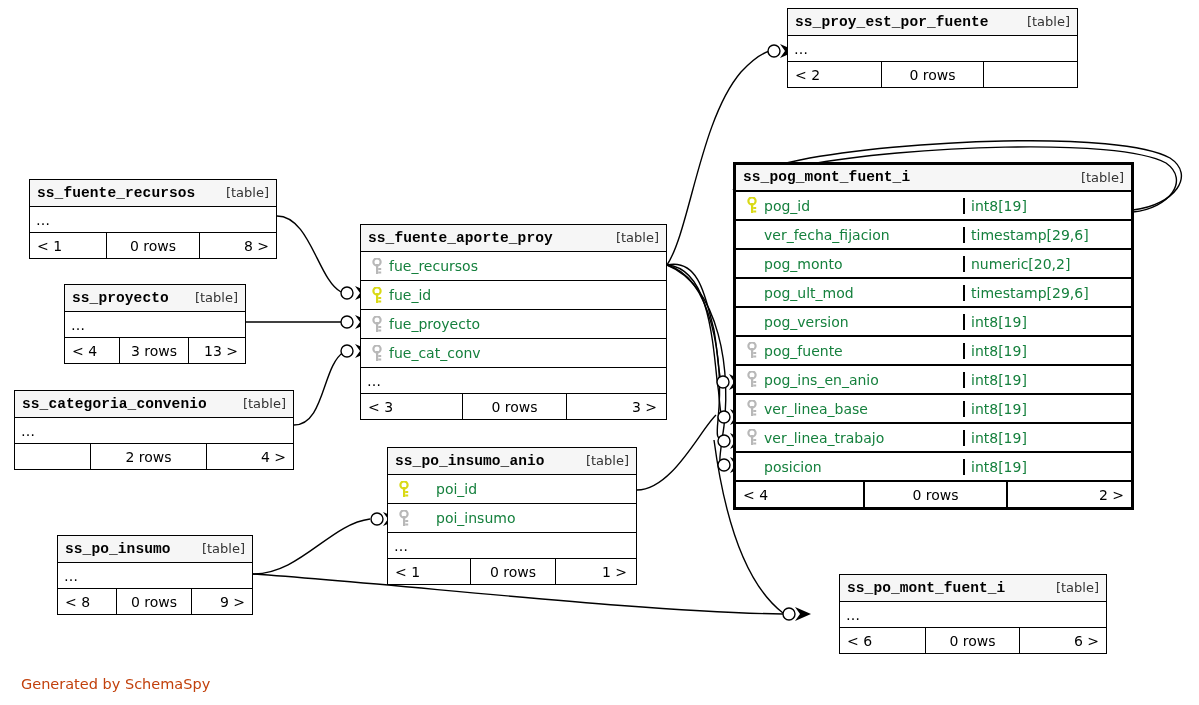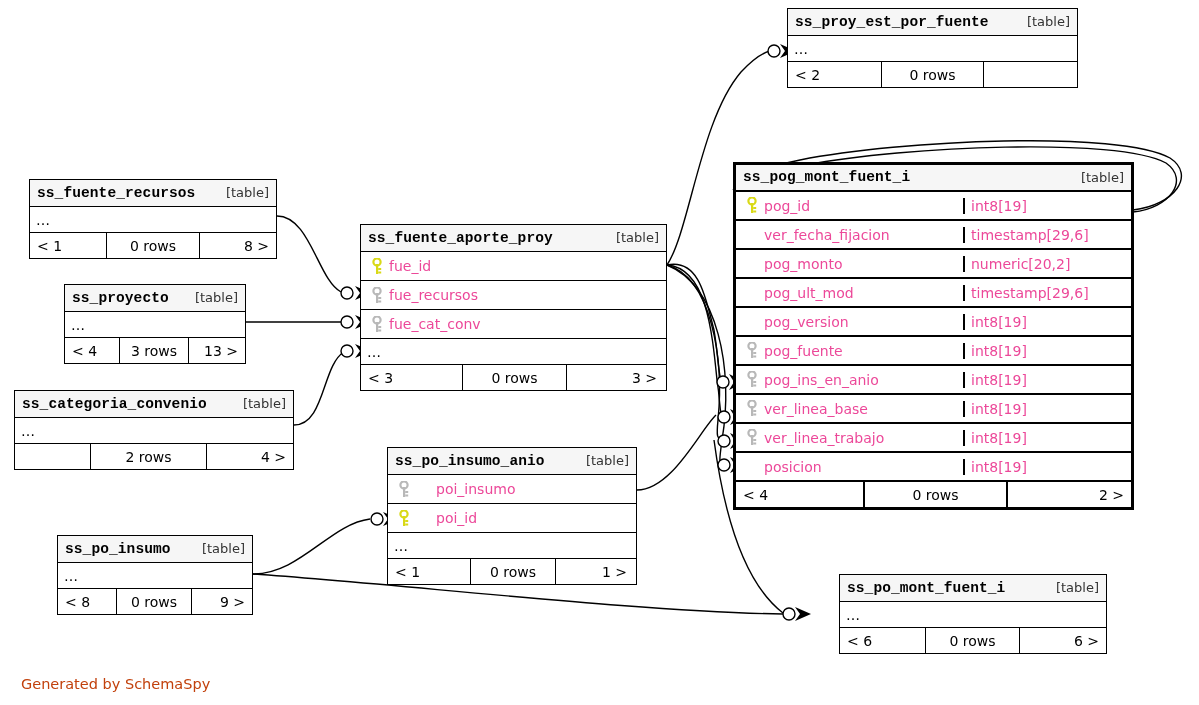--- a/index.html
+++ b/index.html
@@ -24,21 +24,21 @@
     display:flex;align-items:center;justify-content:space-between;
     background:#f6f6f6;border-bottom:1px solid #000000;
     padding:2px 7px 3px 7px;box-sizing:border-box;height:27px;
   }
   .thick > .tbl-title{border-bottom-width:2px;}
   .tbl-title .nm{font-weight:bold;font-size:14.5px;color:#000;letter-spacing:0.1px;font-family:Liberation Mono, monospace;}
   .tbl-title .tg{font-size:13px;color:#333;padding-left:14px;}
 
   .col-row{
     display:flex;align-items:center;border-bottom:1px solid #000000;
-    height:29px;box-sizing:border-box;font-size:14px;color:#ec4899;
+    height:29px;box-sizing:border-box;font-size:14px;color:#15803d;
   }
   .thick .col-row{border-bottom-width:2px;}
   .col-left{display:flex;align-items:center;flex:1 1 auto;padding-left:6px;box-sizing:border-box;min-width:0;}
   .col-right{
     border-left:1px solid #000;padding-left:6px;box-sizing:border-box;
     display:flex;align-items:center;font-size:14px;
   }
   .thick .col-right{border-left-width:2px;}
 
   .keyslot{width:20px;flex:0 0 20px;display:flex;align-items:center;justify-content:center;}
@@ -174,40 +174,53 @@
 
   <div class="table-box" style="left:360px;top:224px;width:307px;">
     <div class="tbl-title">
       <span class="nm">ss_fuente_aporte_proy</span>
       <span class="tg">[table]</span>
     </div>
     <div class="col-row">
       <div class="col-left">
         <span class="keyslot">
           <svg width="10" height="17" viewBox="0 0 10 17">
+              <circle cx="5" cy="4" r="3.6" fill="none" stroke="#b8b8b8" stroke-width="2.2"></circle>
+              <rect x="4" y="6" width="2.2" height="10" fill="#b8b8b8"></rect>
+              <rect x="6.2" y="10" width="3" height="2" fill="#b8b8b8"></rect>
+              <rect x="6.2" y="13.5" width="3" height="2" fill="#b8b8b8"></rect>
+            </svg>
+        </span>
+        <span class="colname">fue_recursos</span>
+      </div>
+    </div>
+    <div class="col-row">
+      <div class="col-left">
+        <span class="keyslot">
+          <svg width="10" height="17" viewBox="0 0 10 17">
               <circle cx="5" cy="4" r="3.6" fill="none" stroke="#d9d916" stroke-width="2.2"></circle>
               <rect x="4" y="6" width="2.2" height="10" fill="#d9d916"></rect>
               <rect x="6.2" y="10" width="3" height="2" fill="#d9d916"></rect>
               <rect x="6.2" y="13.5" width="3" height="2" fill="#d9d916"></rect>
             </svg>
         </span>
         <span class="colname">fue_id</span>
       </div>
     </div>
     <div class="col-row">
       <div class="col-left">
         <span class="keyslot">
           <svg width="10" height="17" viewBox="0 0 10 17">
               <circle cx="5" cy="4" r="3.6" fill="none" stroke="#b8b8b8" stroke-width="2.2"></circle>
               <rect x="4" y="6" width="2.2" height="10" fill="#b8b8b8"></rect>
               <rect x="6.2" y="10" width="3" height="2" fill="#b8b8b8"></rect>
               <rect x="6.2" y="13.5" width="3" height="2" fill="#b8b8b8"></rect>
             </svg>
         </span>
-        <span class="colname">fue_recursos</span>
+        <span class="colname">fue_proyecto</span>
       </div>
     </div>
     <div class="col-row">
       <div class="col-left">
         <span class="keyslot">
           <svg width="10" height="17" viewBox="0 0 10 17">
               <circle cx="5" cy="4" r="3.6" fill="none" stroke="#b8b8b8" stroke-width="2.2"></circle>
               <rect x="4" y="6" width="2.2" height="10" fill="#b8b8b8"></rect>
               <rect x="6.2" y="10" width="3" height="2" fill="#b8b8b8"></rect>
               <rect x="6.2" y="13.5" width="3" height="2" fill="#b8b8b8"></rect>
@@ -221,47 +234,47 @@
       <div class="foot-cell c1" style="width:101px;">&lt; 3</div>
       <div class="foot-cell c2" style="width:105px;">0 rows</div>
       <div class="foot-cell c3" style="width:97px;">3 &gt;</div>
     </div>
   </div>
 
   <div class="table-box" style="left:387px;top:447px;width:250px;">
     <div class="tbl-title">
       <span class="nm">ss_po_insumo_anio</span>
       <span class="tg">[table]</span>
-    </div>
-    <div class="col-row indent">
-      <div class="col-left">
-        <span class="keyslot">
-          <svg width="10" height="17" viewBox="0 0 10 17">
-              <circle cx="5" cy="4" r="3.6" fill="none" stroke="#b8b8b8" stroke-width="2.2"></circle>
-              <rect x="4" y="6" width="2.2" height="10" fill="#b8b8b8"></rect>
-              <rect x="6.2" y="10" width="3" height="2" fill="#b8b8b8"></rect>
-              <rect x="6.2" y="13.5" width="3" height="2" fill="#b8b8b8"></rect>
-            </svg>
-        </span>
-        <span class="colname">poi_insumo</span>
-      </div>
     </div>
     <div class="col-row indent">
       <div class="col-left">
         <span class="keyslot">
           <svg width="10" height="17" viewBox="0 0 10 17">
               <circle cx="5" cy="4" r="3.6" fill="none" stroke="#d9d916" stroke-width="2.2"></circle>
               <rect x="4" y="6" width="2.2" height="10" fill="#d9d916"></rect>
               <rect x="6.2" y="10" width="3" height="2" fill="#d9d916"></rect>
               <rect x="6.2" y="13.5" width="3" height="2" fill="#d9d916"></rect>
             </svg>
         </span>
         <span class="colname">poi_id</span>
       </div>
     </div>
+    <div class="col-row indent">
+      <div class="col-left">
+        <span class="keyslot">
+          <svg width="10" height="17" viewBox="0 0 10 17">
+              <circle cx="5" cy="4" r="3.6" fill="none" stroke="#b8b8b8" stroke-width="2.2"></circle>
+              <rect x="4" y="6" width="2.2" height="10" fill="#b8b8b8"></rect>
+              <rect x="6.2" y="10" width="3" height="2" fill="#b8b8b8"></rect>
+              <rect x="6.2" y="13.5" width="3" height="2" fill="#b8b8b8"></rect>
+            </svg>
+        </span>
+        <span class="colname">poi_insumo</span>
+      </div>
+    </div>
     <div class="ellipsis-row">…</div>
     <div class="foot-row">
       <div class="foot-cell c1" style="width:82px;">&lt; 1</div>
       <div class="foot-cell c2" style="width:86px;">0 rows</div>
       <div class="foot-cell c3" style="width:78px;">1 &gt;</div>
     </div>
   </div>
 
   <div class="table-box" style="left:57px;top:535px;width:196px;">
     <div class="tbl-title">

